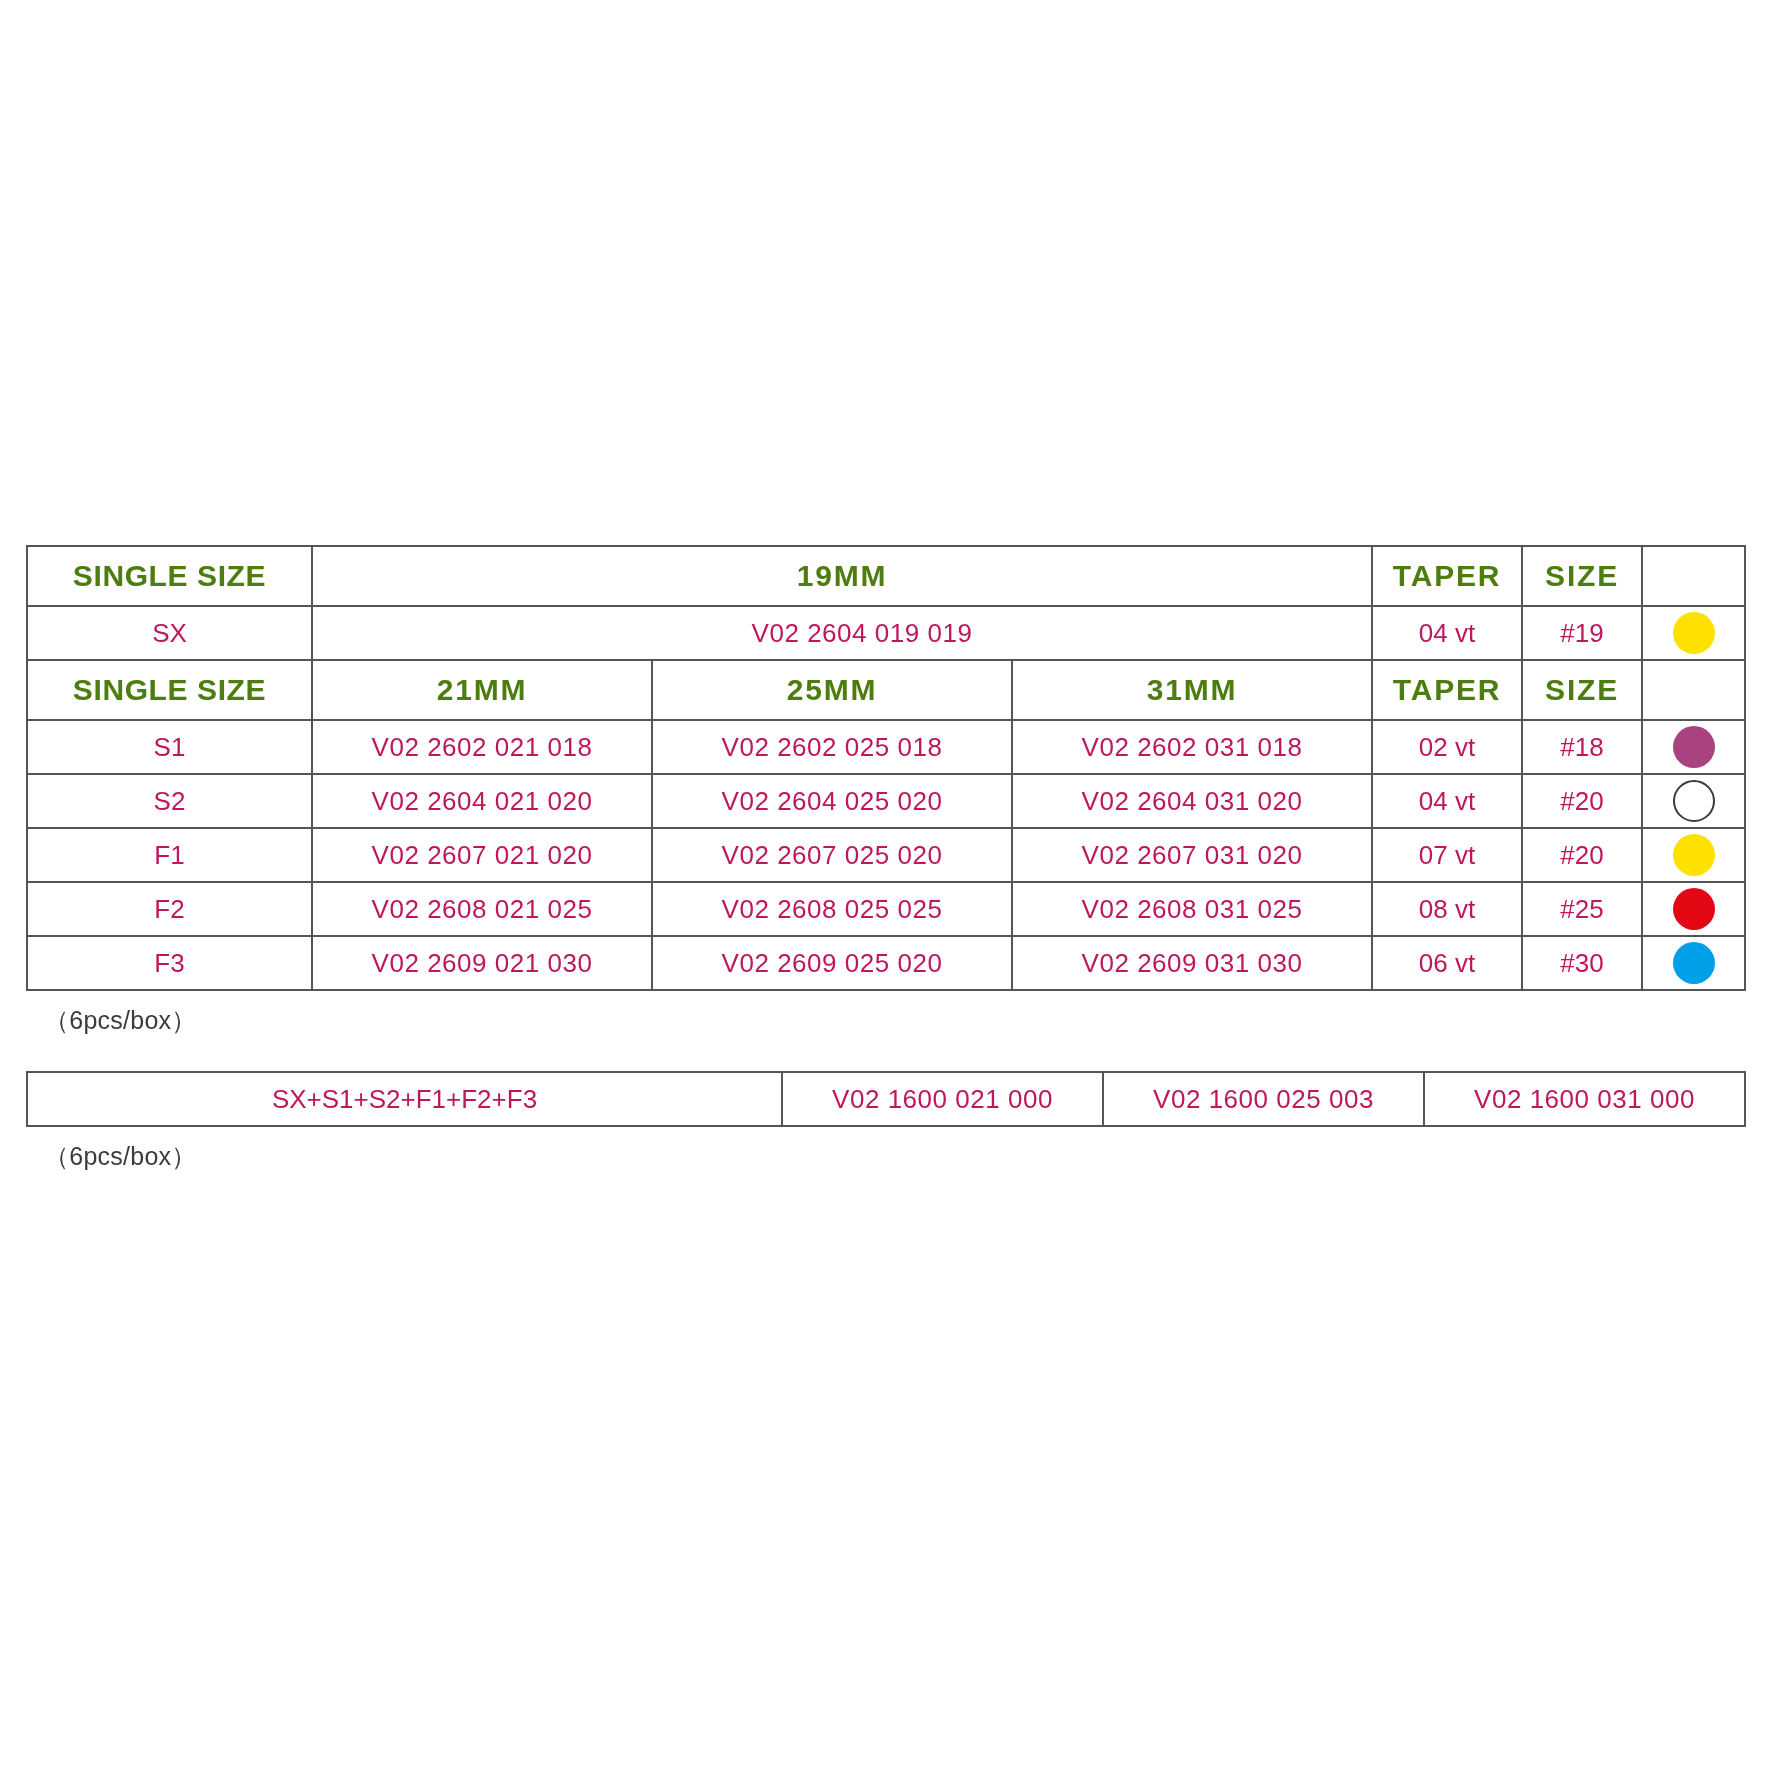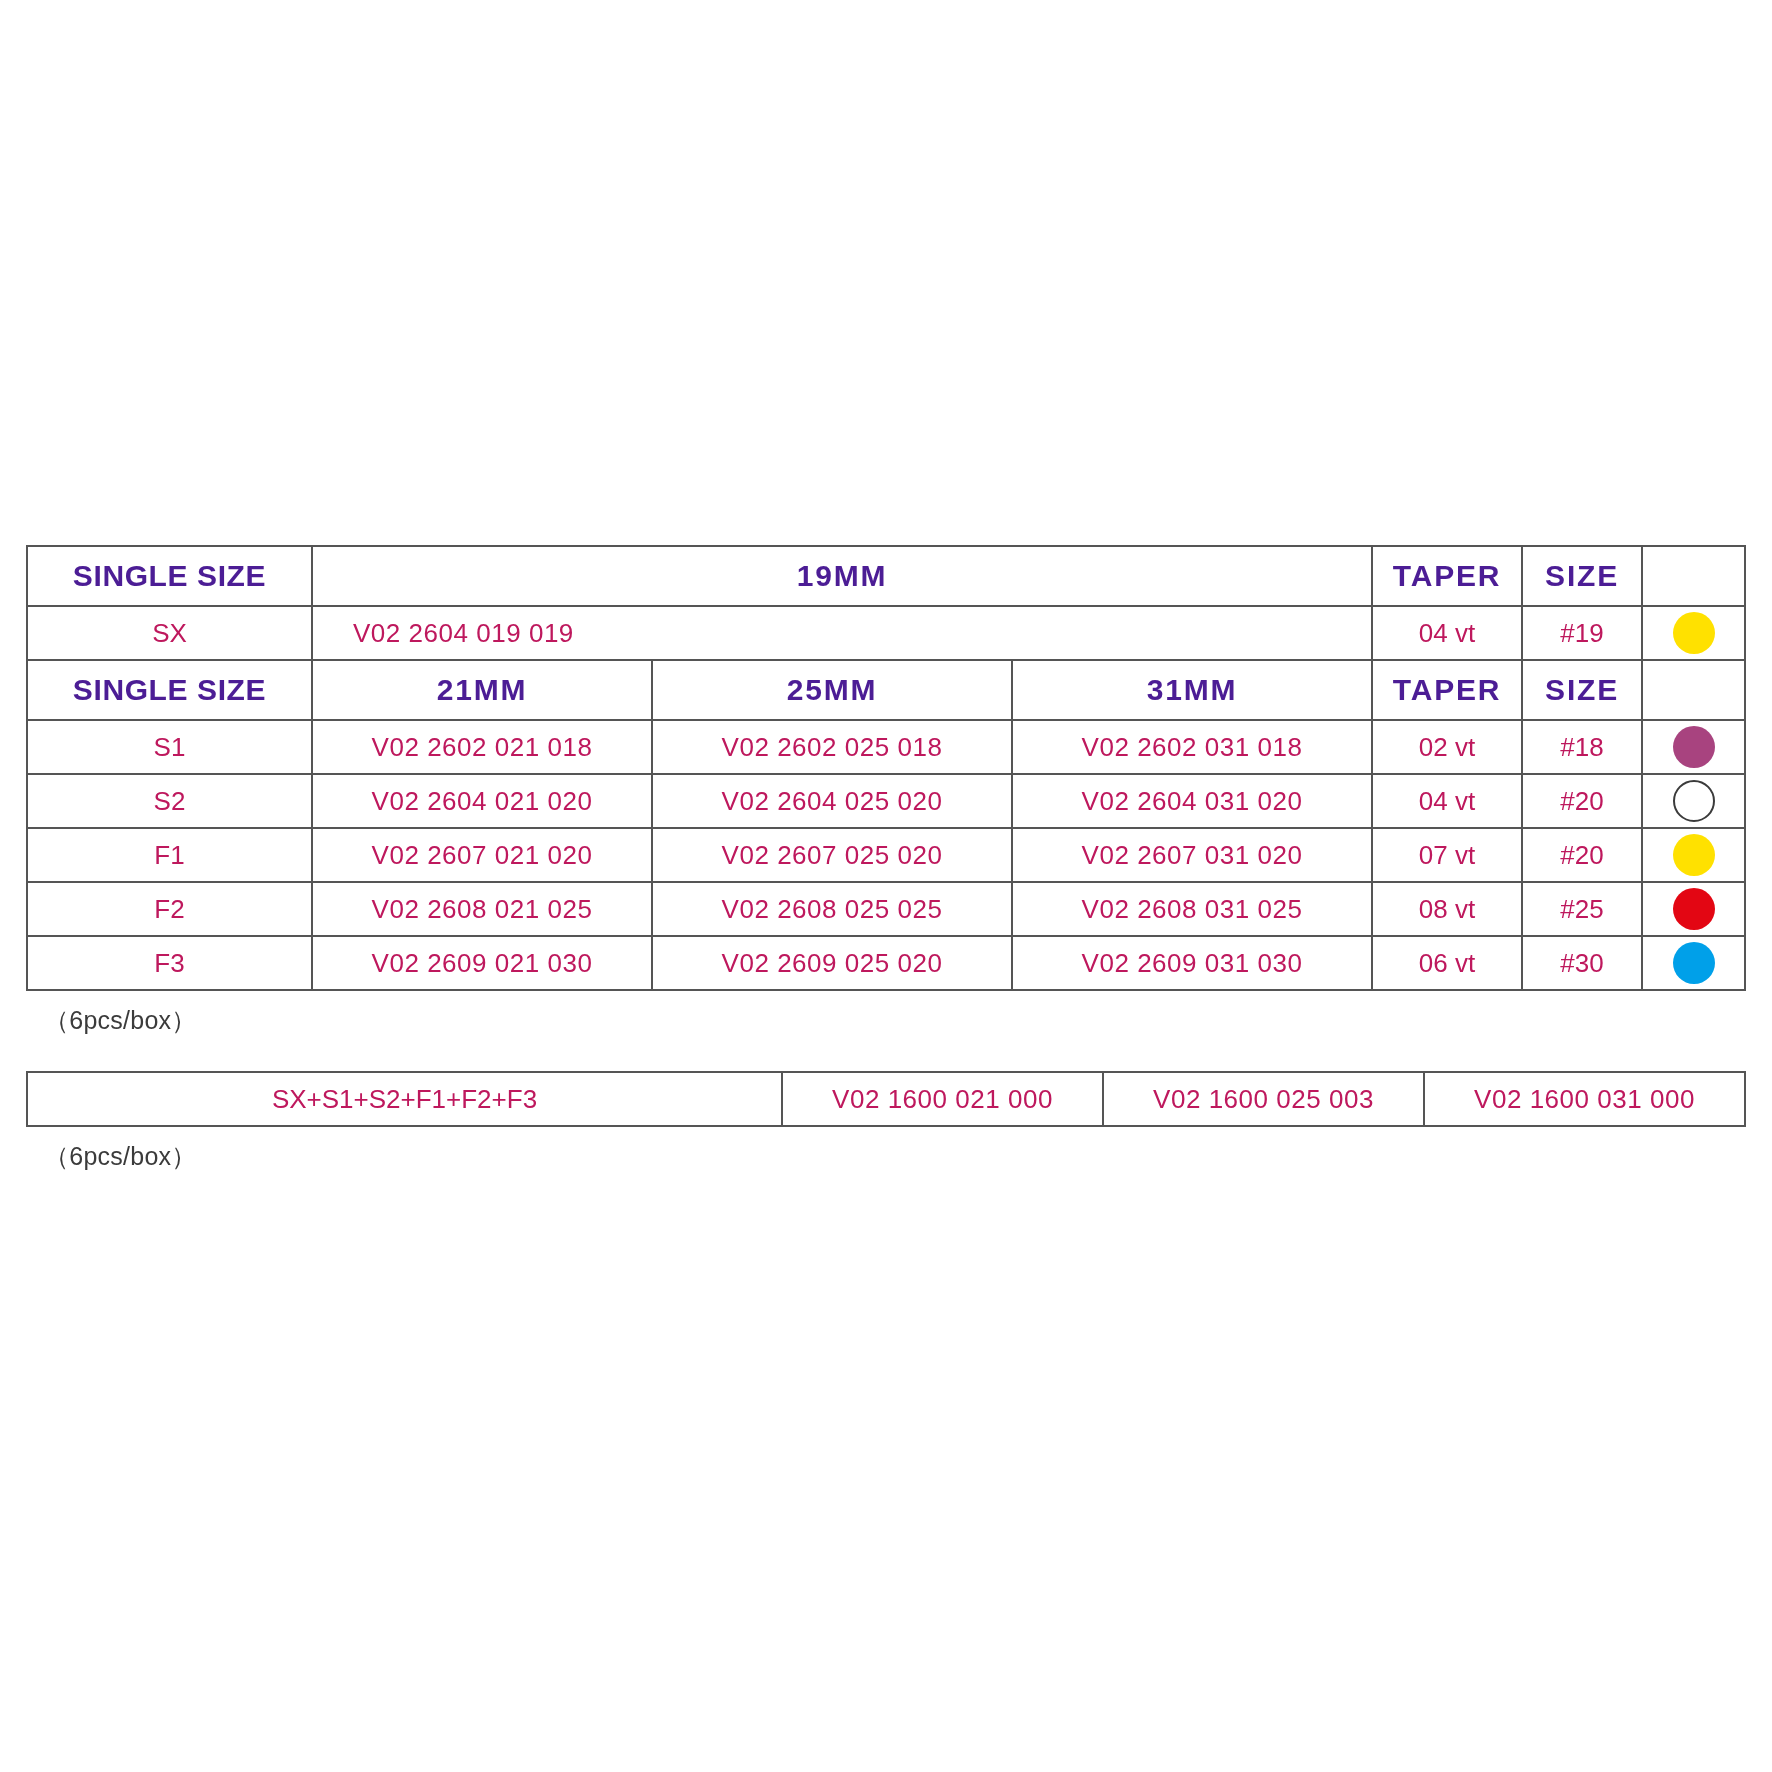--- a/index.html
+++ b/index.html
@@ -30,21 +30,21 @@
     border: 2px solid #555555;
     height: 52px;
     text-align: center;
     vertical-align: middle;
     font-size: 26px;
     color: #be185d;
     padding: 0;
     background: #ffffff;
   }
   .hdr {
-    color: #4c1d95;
+    color: #4d7c0f;
     font-weight: bold;
     font-size: 30px;
     letter-spacing: 0.06em;
     height: 58px;
   }
   .hdr-left {
     letter-spacing: 0.02em;
   }
   .code {
     font-size: 26px;
@@ -91,21 +91,21 @@
     <tbody>
       <tr>
         <td class="hdr hdr-left">SINGLE SIZE</td>
         <td class="hdr" colspan="3">19MM</td>
         <td class="hdr">TAPER</td>
         <td class="hdr">SIZE</td>
         <td></td>
       </tr>
       <tr>
         <td>SX</td>
-        <td class="code" colspan="3" style="text-align:left; padding-left:40px;">V02 2604 019 019</td>
+        <td class="code" colspan="3" style="text-align:center; padding-left:40px;">V02 2604 019 019</td>
         <td>04 vt</td>
         <td>#19</td>
         <td class="swatch-cell">
           <div class="dot" style="background:#FFE100"></div>
         </td>
       </tr>
 
       <tr>
         <td class="hdr hdr-left">SINGLE SIZE</td>
         <td class="hdr">21MM</td>

